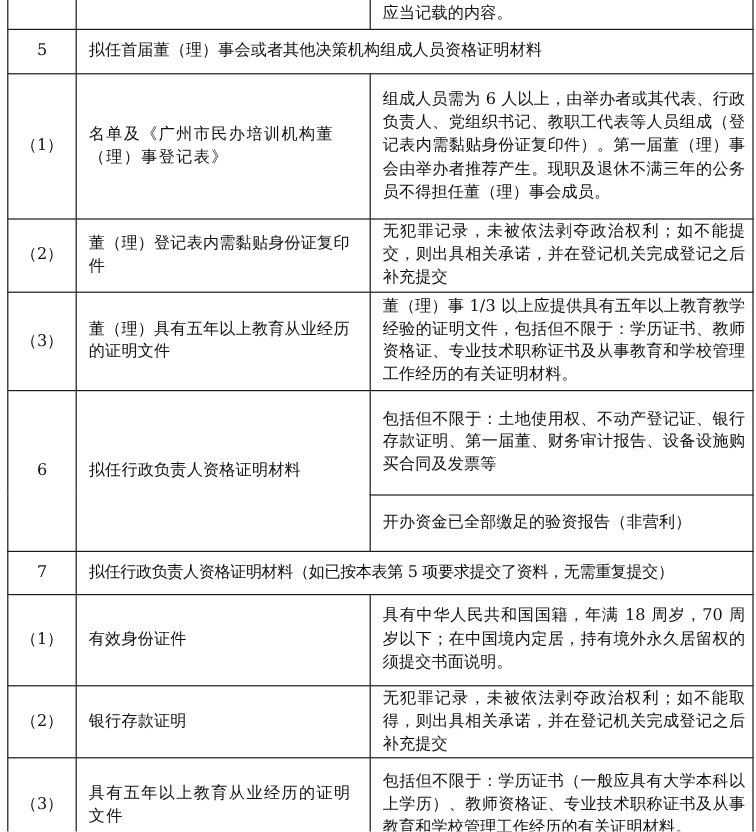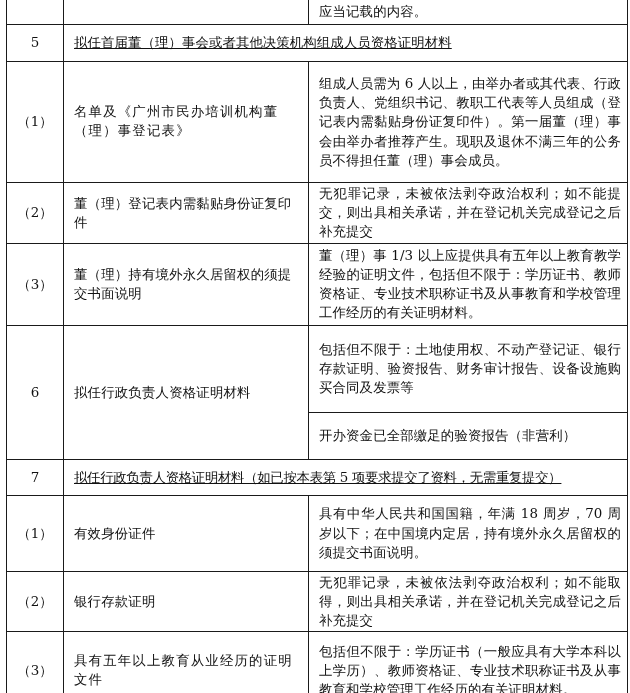--- a/index.html
+++ b/index.html
@@ -43,25 +43,23 @@
     }
     .desc {
       padding: 1px 6px 1px 10px !important;
       letter-spacing: 0.15px;
       text-align: justify;
     }
     .span-label {
       padding: 0 6px 0 10px !important;
       letter-spacing: 0.1px;
       white-space: nowrap;
-      text-decoration: underline;
     }
     .loose {
       letter-spacing: 1.2px;
-      font-family: Liberation Mono, monospace;
     }
   </style>
 </head>
 <body>
 
 <table class="doc">
   <colgroup>
     <col class="c1">
       <col class="c2">
       <col class="c3">
@@ -86,28 +84,28 @@
     </tr>
 
     <tr style="height:58px;">
       <td class="num">（2）</td>
       <td class="label">董（理）登记表内需黏贴身份证复印件</td>
       <td class="desc">无犯罪记录，未被依法剥夺政治权利；如不能提交，则出具相关承诺，并在登记机关完成登记之后补充提交</td>
     </tr>
 
     <tr style="height:82px;">
       <td class="num">（3）</td>
-      <td class="label">董（理）持有境外永久居留权的须提交书面说明</td>
+      <td class="label">董（理）具有五年以上教育从业经历的证明文件</td>
       <td class="desc">董（理）事 1/3 以上应提供具有五年以上教育教学经验的证明文件，包括但不限于：学历证书、教师资格证、专业技术职称证书及从事教育和学校管理工作经历的有关证明材料。</td>
     </tr>
 
     <tr style="height:87px;">
       <td class="num" rowspan="2">6</td>
       <td class="label" rowspan="2">拟任行政负责人资格证明材料</td>
-      <td class="desc">包括但不限于：土地使用权、不动产登记证、银行存款证明、验资报告、财务审计报告、设备设施购买合同及发票等</td>
+      <td class="desc">包括但不限于：土地使用权、不动产登记证、银行存款证明、第一届董、财务审计报告、设备设施购买合同及发票等</td>
     </tr>
     <tr style="height:47px;padding-left:36px;">
       <td class="desc">开办资金已全部缴足的验资报告（非营利）</td>
     </tr>
 
     <tr style="height:36px;">
       <td class="num">7</td>
       <td class="span-label" colspan="2" style="letter-spacing:-0.3px;">拟任行政负责人资格证明材料（如已按本表第 5 项要求提交了资料，无需重复提交）</td>
     </tr>
 

